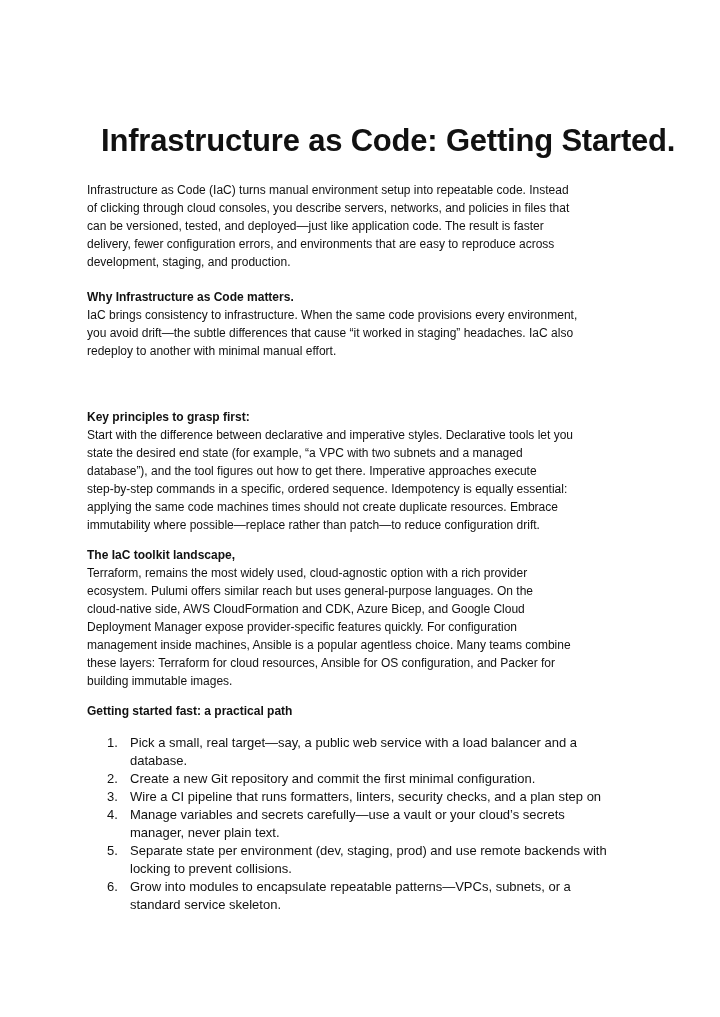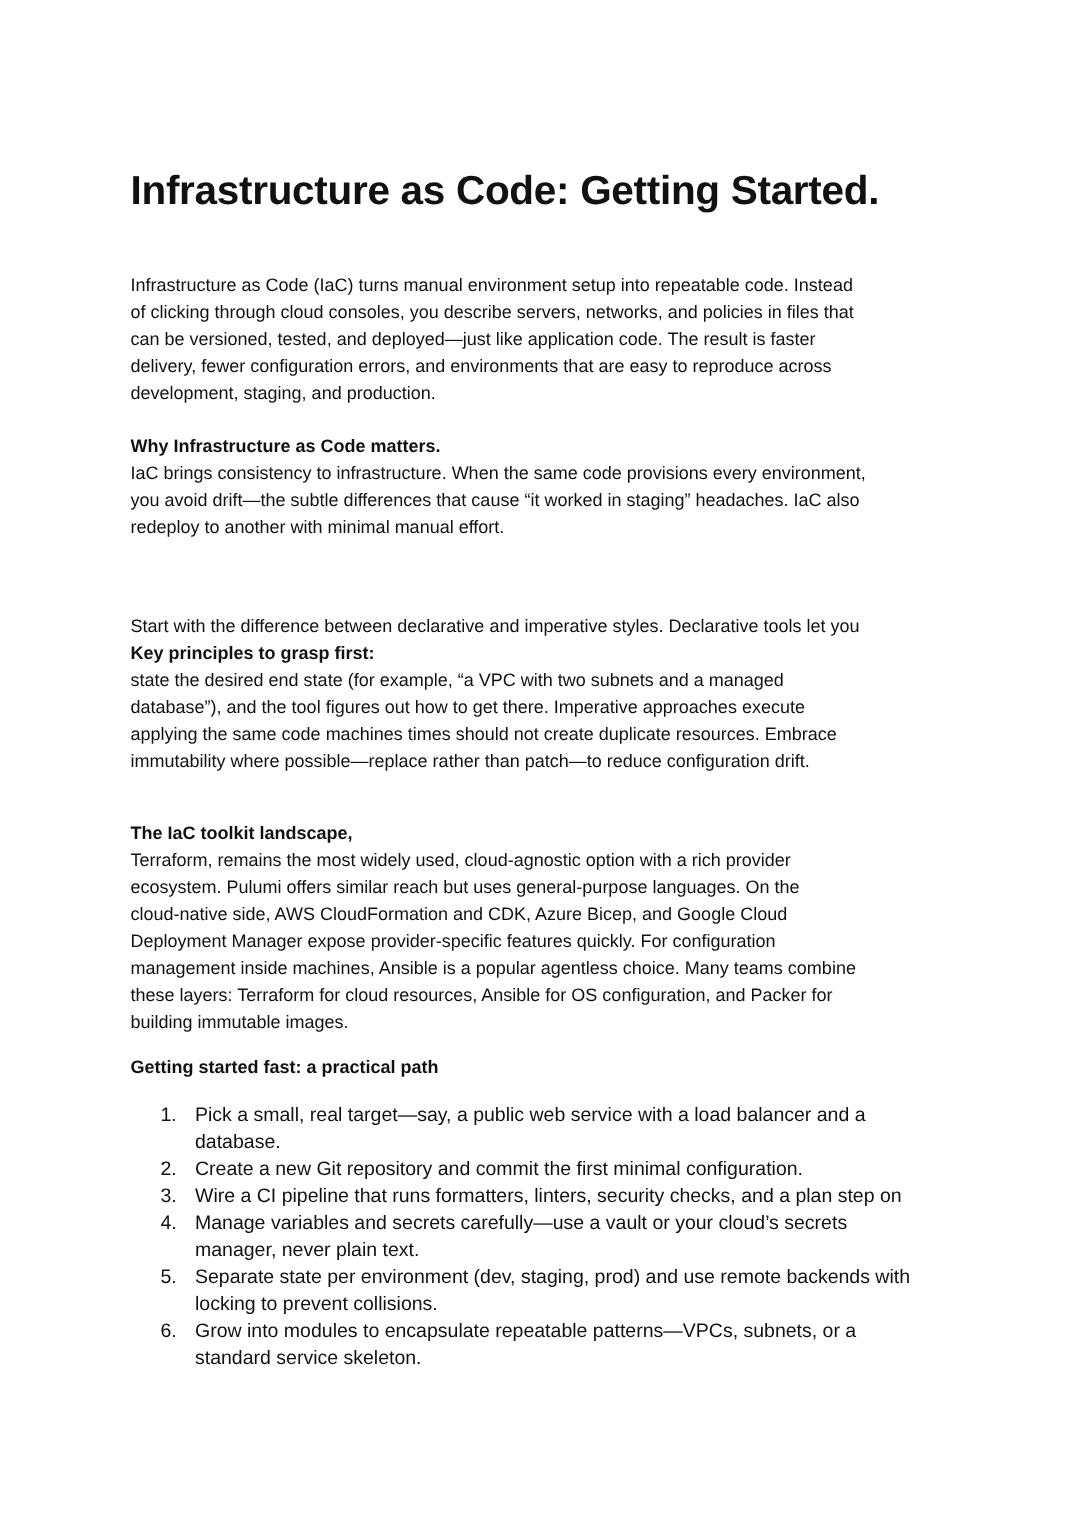--- a/index.html
+++ b/index.html
@@ -18,22 +18,22 @@
     .page {
       position: absolute;
       left: 87px;
       top: 0;
       width: 560px;
     }
     .title {
       position: absolute;
       top: 110px;
       left: 0;
-      margin: 0;
-      font-size: 27px;
+      margin: 14px;
+      font-size: 31px;
       font-weight: bold;
       line-height: 34px;
       white-space: nowrap;
       letter-spacing: -0.2px;
     }
     .block {
       position: absolute;
       left: 0;
       width: 560px;
       font-size: 12px;
@@ -84,24 +84,25 @@
   </div>
 
   <div class="block" style="top:288px;">
     <span class="line heading">Why Infrastructure as Code matters.</span>
     <span class="line">IaC brings consistency to infrastructure. When the same code provisions every environment,</span>
     <span class="line">you avoid drift—the subtle differences that cause “it worked in staging” headaches. IaC also</span>
     <span class="line">redeploy to another with minimal manual effort.</span>
   </div>
 
   <div class="block" style="top:408px;">
+    <span class="line heading">Key principles to grasp first:</span>
     <span class="line">Start with the difference between declarative and imperative styles. Declarative tools let you</span>
-    <span class="line heading">Key principles to grasp first:</span>
     <span class="line">state the desired end state (for example, “a VPC with two subnets and a managed</span>
     <span class="line">database”), and the tool figures out how to get there. Imperative approaches execute</span>
+    <span class="line">step-by-step commands in a specific, ordered sequence. Idempotency is equally essential:</span>
     <span class="line">applying the same code machines times should not create duplicate resources. Embrace</span>
     <span class="line">immutability where possible—replace rather than patch—to reduce configuration drift.</span>
   </div>
 
   <div class="block" style="top:546px;">
     <span class="line heading">The IaC toolkit landscape,</span>
     <span class="line">Terraform, remains the most widely used, cloud-agnostic option with a rich provider</span>
     <span class="line">ecosystem. Pulumi offers similar reach but uses general-purpose languages. On the</span>
     <span class="line">cloud-native side, AWS CloudFormation and CDK, Azure Bicep, and Google Cloud</span>
     <span class="line">Deployment Manager expose provider-specific features quickly. For configuration</span>

